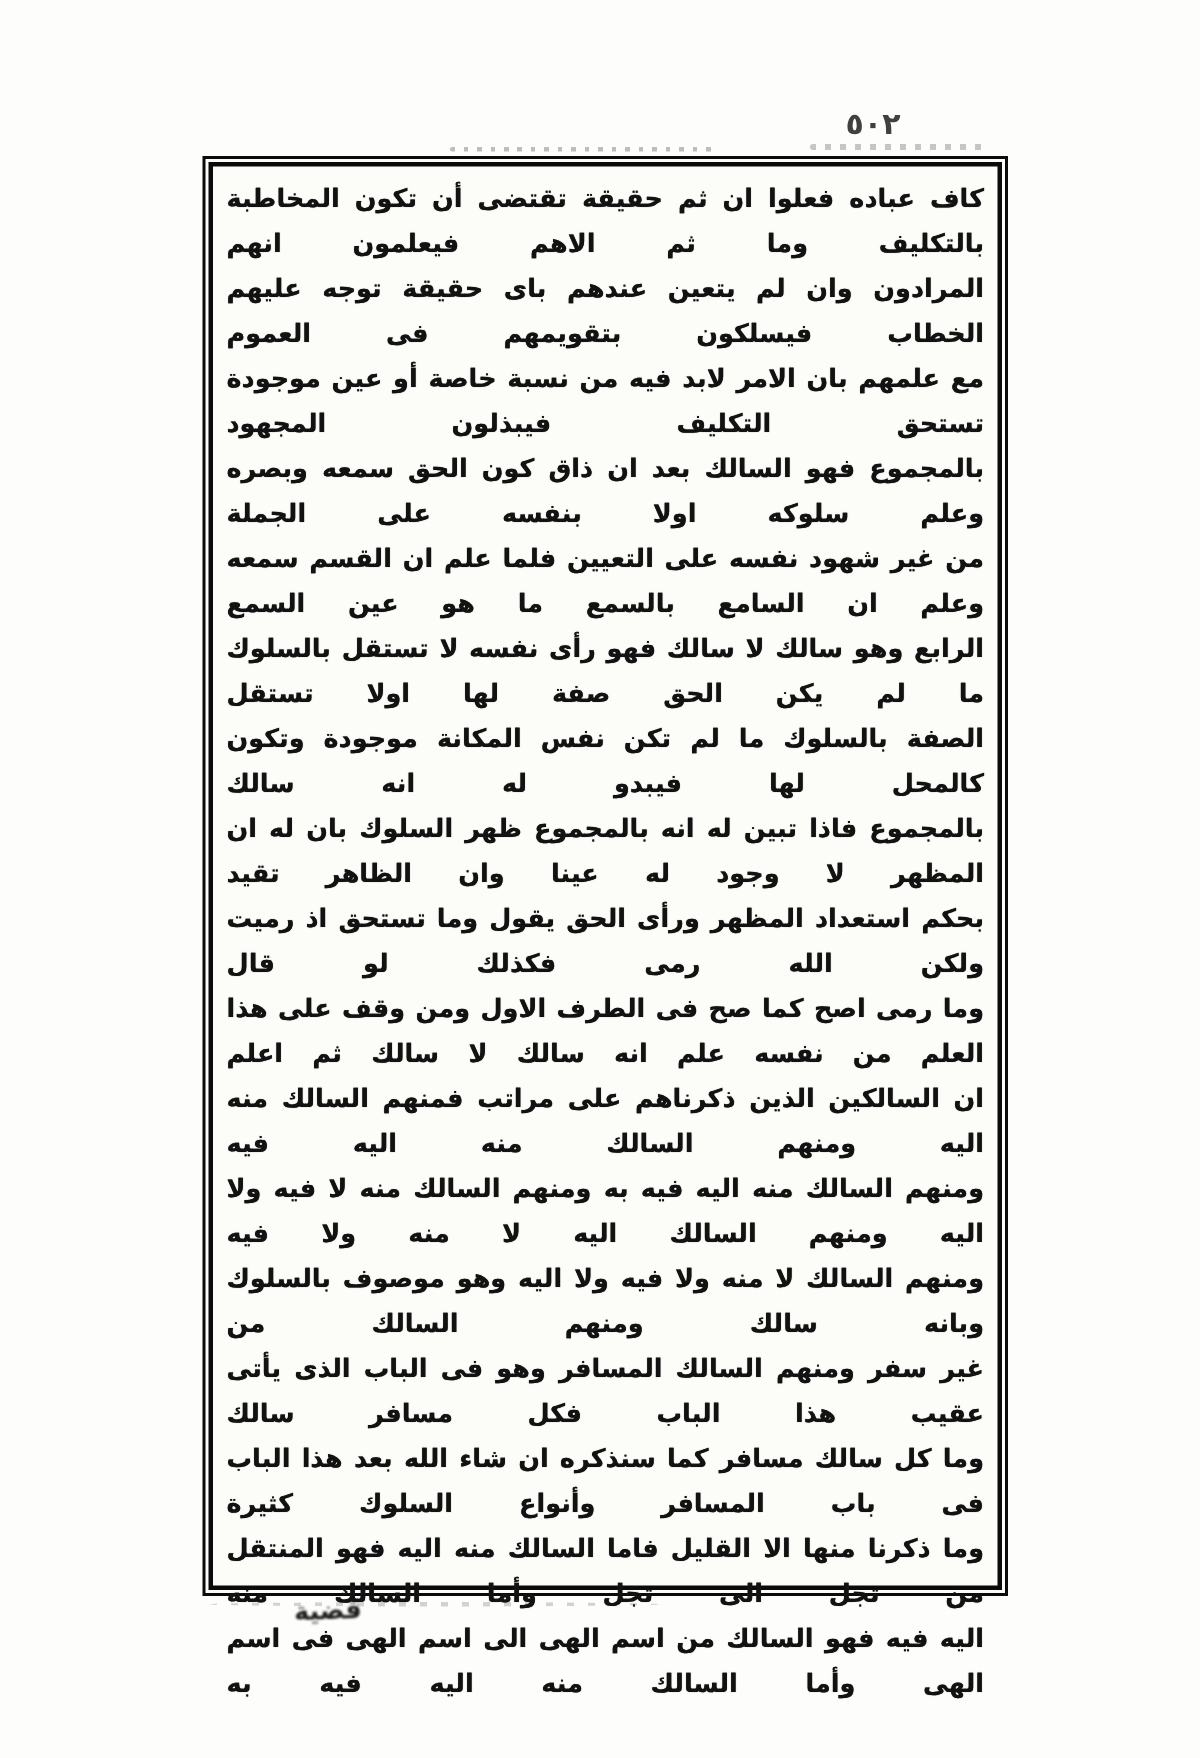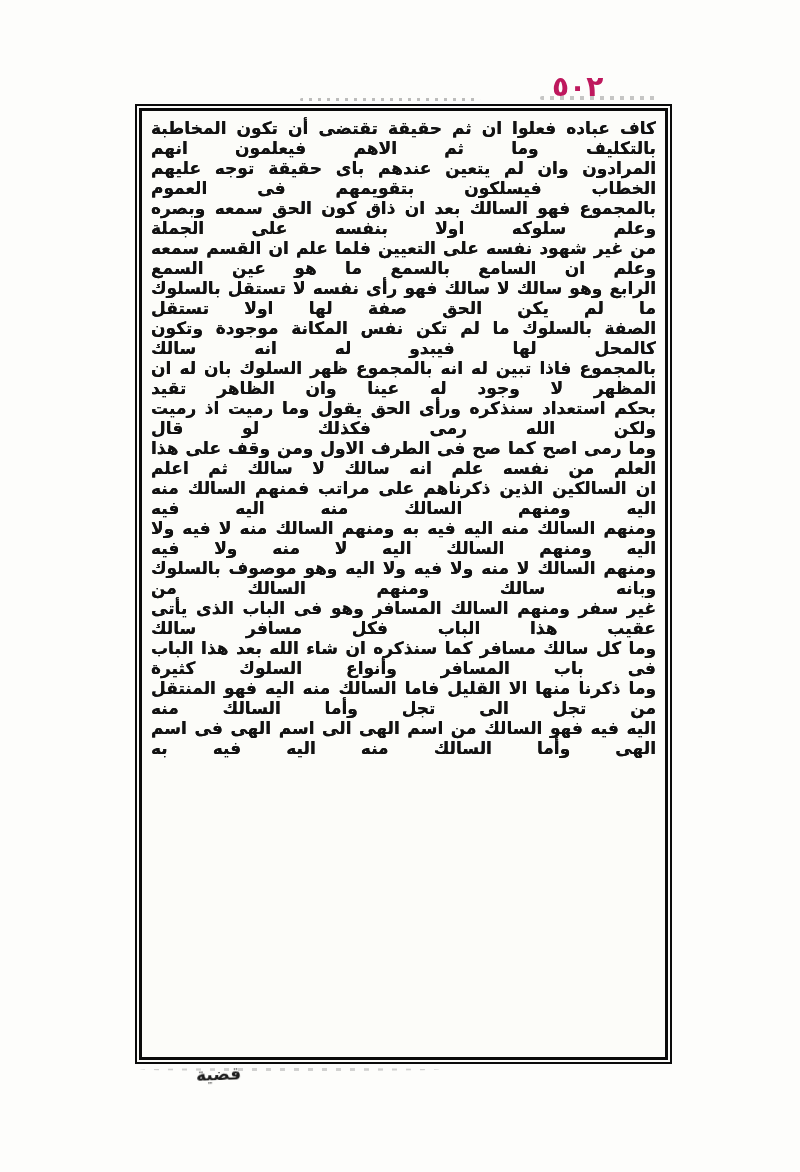--- a/index.html
+++ b/index.html
@@ -4,41 +4,41 @@
 <style>
   html,body{margin:0;padding:0;}
   body{
     width:800px;height:1172px;position:relative;
     background:#fdfdfb;
     font-family:"DejaVu Sans",sans-serif;
     color:#121212;overflow:hidden;
   }
   .page-number{
     position:absolute;top:70px;left:552px;width:60px;
-    font-size:28px;font-weight:bold;color:#be185d;
+    font-size:20px;font-weight:bold;text-align:center;color:#404040;
     letter-spacing:2px;
   }
   .noise{position:absolute;background:rgba(60,60,60,.25);border-radius:50%;}
   .n1{top:98px;left:300px;width:180px;height:3px;border-radius:2px;background:repeating-linear-gradient(90deg,rgba(70,70,70,.35) 0 3px,transparent 3px 9px);}
   .n2{top:96px;left:540px;width:120px;height:4px;border-radius:2px;background:repeating-linear-gradient(90deg,rgba(70,70,70,.3) 0 4px,transparent 4px 10px);}
   .n3{top:1068px;left:140px;width:300px;height:3px;background:repeating-linear-gradient(90deg,rgba(80,80,80,.25) 0 5px,transparent 5px 14px);}
   .frame{
     position:absolute;left:135px;top:104px;width:537px;height:960px;
     border:2px solid #0b0b0b;padding:2px;box-sizing:border-box;
     background:#fcfcf9;
   }
   .frame-inner{
     border:3px solid #0b0b0b;height:100%;box-sizing:border-box;
     display:flex;flex-direction:column;
   }
   .text-area{
     flex:1;padding:7px 9px 2px 9px;direction:rtl;
   }
   .tline{
-    font-size:17px;font-weight:bold;line-height:20px;
+    font-size:17px;font-weight:bold;line-height:30px;
     text-align:justify;text-align-last:justify;
     white-space:normal;word-spacing:1px;
     text-shadow:0 0 .5px #222;
   }
   .catchword{
     position:absolute;top:1064px;left:196px;
     font-size:17px;font-weight:bold;color:#1d1d1d;
     filter:blur(.6px);transform:rotate(-2deg);
     direction:rtl;
   }
@@ -52,26 +52,27 @@
 <div class="noise n2"></div>
 <div class="noise n3"></div>
 
 <div class="frame">
   <div class="frame-inner">
 
     <div class="text-area">
 
     <div class="tline">كاف عباده فعلوا ان ثم حقيقة تقتضى أن تكون المخاطبة بالتكليف وما ثم الاهم فيعلمون انهم</div>
         <div class="tline">المرادون وان لم يتعين عندهم باى حقيقة توجه عليهم الخطاب فيسلكون بتقويمهم فى العموم</div>
+        <div class="tline">مع علمهم بان الامر لابد فيه من نسبة خاصة أو عين موجودة تستحق التكليف فيبذلون المجهود</div>
         <div class="tline">بالمجموع فهو السالك بعد ان ذاق كون الحق سمعه وبصره وعلم سلوكه اولا بنفسه على الجملة</div>
         <div class="tline">من غير شهود نفسه على التعيين فلما علم ان القسم سمعه وعلم ان السامع بالسمع ما هو عين السمع</div>
         <div class="tline">الرابع وهو سالك لا سالك فهو رأى نفسه لا تستقل بالسلوك ما لم يكن الحق صفة لها اولا تستقل</div>
         <div class="tline">الصفة بالسلوك ما لم تكن نفس المكانة موجودة وتكون كالمحل لها فيبدو له انه سالك</div>
         <div class="tline">بالمجموع فاذا تبين له انه بالمجموع ظهر السلوك بان له ان المظهر لا وجود له عينا وان الظاهر تقيد</div>
-        <div class="tline">بحكم استعداد سنذكره ورأى الحق يقول وما رميت اذ رميت ولكن الله رمى فكذلك لو قال</div>
+        <div class="tline">بحكم استعداد المظهر ورأى الحق يقول وما تستحق اذ رميت ولكن الله رمى فكذلك لو قال</div>
         <div class="tline">وما رمى اصح كما صح فى الطرف الاول ومن وقف على هذا العلم من نفسه علم انه سالك لا سالك ثم اعلم</div>
         <div class="tline">ان السالكين الذين ذكرناهم على مراتب فمنهم السالك منه اليه ومنهم السالك منه اليه فيه</div>
         <div class="tline">ومنهم السالك منه اليه فيه به ومنهم السالك منه لا فيه ولا اليه ومنهم السالك اليه لا منه ولا فيه</div>
         <div class="tline">ومنهم السالك لا منه ولا فيه ولا اليه وهو موصوف بالسلوك وبانه سالك ومنهم السالك من</div>
         <div class="tline">غير سفر ومنهم السالك المسافر وهو فى الباب الذى يأتى عقيب هذا الباب فكل مسافر سالك</div>
         <div class="tline">وما كل سالك مسافر كما سنذكره ان شاء الله بعد هذا الباب فى باب المسافر وأنواع السلوك كثيرة</div>
         <div class="tline">وما ذكرنا منها الا القليل فاما السالك منه اليه فهو المنتقل من تجل الى تجل وأما السالك منه</div>
         <div class="tline">اليه فيه فهو السالك من اسم الهى الى اسم الهى فى اسم الهى وأما السالك منه اليه فيه به</div>
       </div>
 

